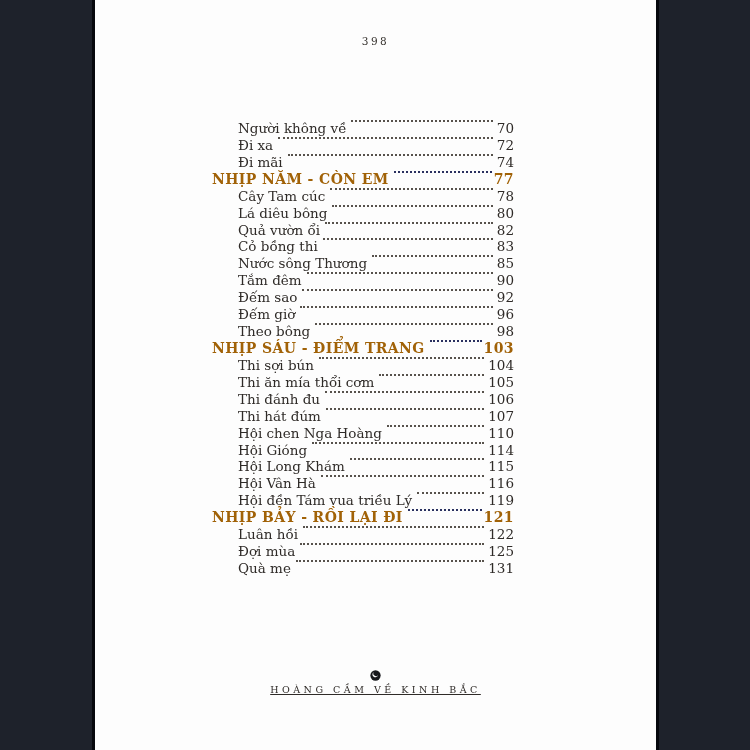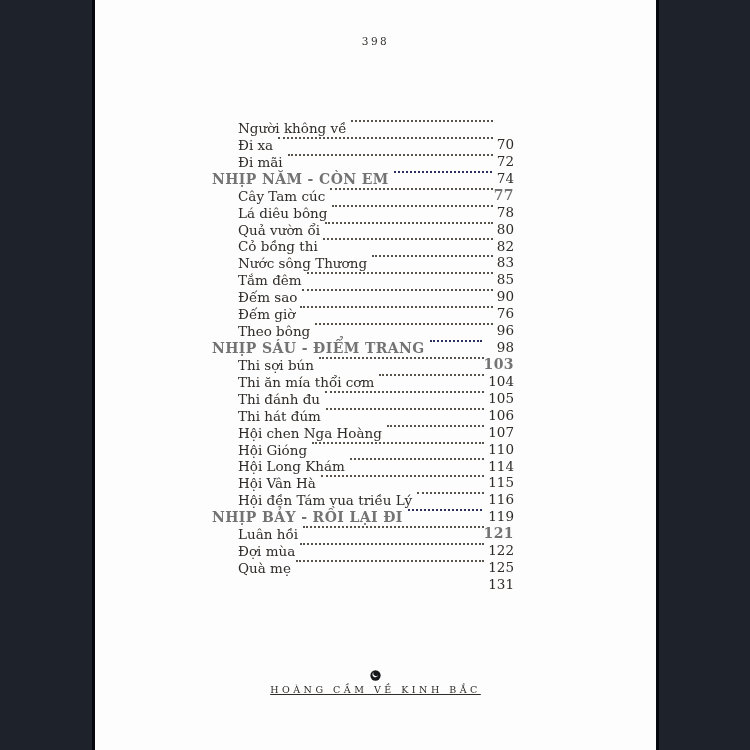--- a/index.html
+++ b/index.html
@@ -47,24 +47,24 @@
     white-space: nowrap;
   }
   .toc-row .title { padding-left: 26px; }
   .toc-row .leader {
     flex: 1;
     height: 0;
     border-bottom: 2px dotted #57524c;
     margin: 0 4px 0 5px;
     min-width: 20px;
   }
-  .toc-row .pageno { text-align: right; margin-top: 16px; }
+  .toc-row .pageno { text-align: right; }
   .toc-row.section {
     font-weight: bold;
-    color: #737373;
+    color: #a16207;
     font-size: 14px;
     letter-spacing: 0.4px;
   }
   .toc-row.section .title { padding-left: 0; }
   .toc-row.section .leader { border-bottom-color: #2a3160; margin-right: 2px; }
   .footer {
     position: absolute;
     left: 0; right: 0; top: 670px;
     text-align: center;
   }
@@ -141,21 +141,21 @@
 
       <div class="toc-row">
         <span class="title">Tắm đêm</span>
         <span class="leader"></span>
         <span class="pageno">90</span>
       </div>
 
       <div class="toc-row">
         <span class="title">Đếm sao</span>
         <span class="leader"></span>
-        <span class="pageno">76</span>
+        <span class="pageno">92</span>
       </div>
 
 
       <div class="toc-row">
         <span class="title">Đếm giờ</span>
         <span class="leader"></span>
         <span class="pageno">96</span>
       </div>
 
       <div class="toc-row">

